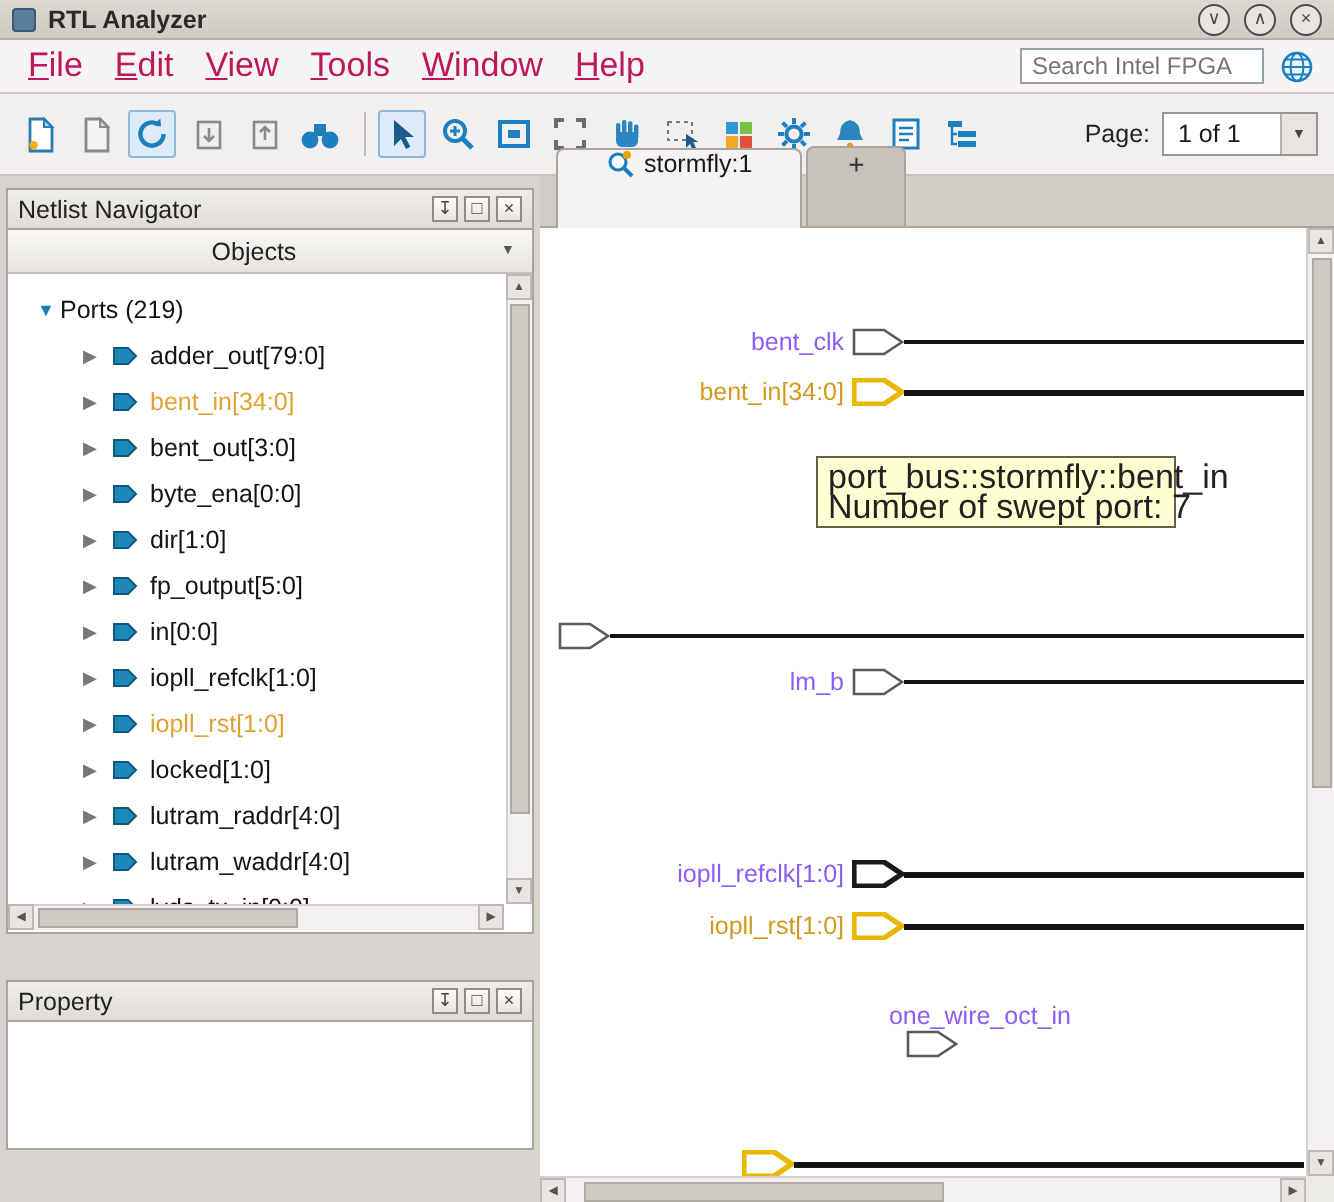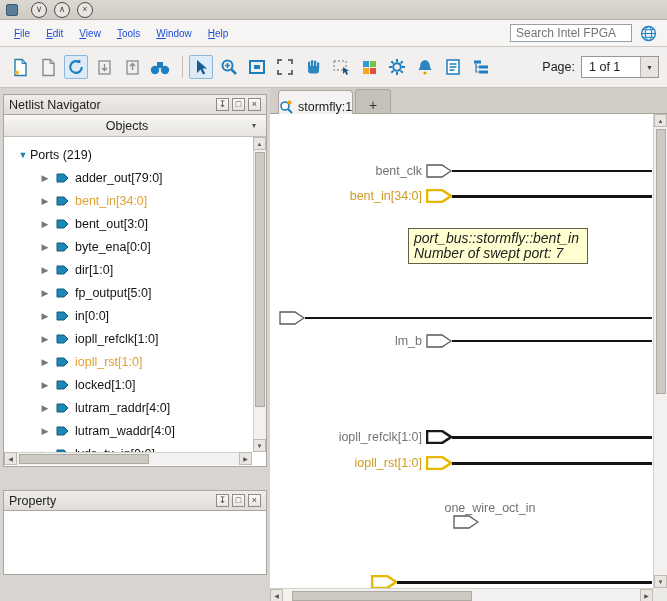--- a/index.html
+++ b/index.html
@@ -15,21 +15,21 @@
     border-radius:2px; margin-right:6px; }
   .titlebar .title { font-weight: bold; font-size: 12.5px; color:#2a2a2a; flex:1; }
   .winbtn { width:16px; height:16px; border:1.4px solid #4a4a4a; border-radius:50%;
     display:flex; align-items:center; justify-content:center; font-size:9px;
     color:#4a4a4a; margin-left:7px; background:#e8e5e0; line-height:1; }
 
   
   .menubar { position:absolute; top:20px; left:0; right:0; height:27px;
     background:#f6f5f3; border-bottom:1px solid #ccc9c3; display:flex;
     align-items:center; padding:0 6px; }
-  .menu-item { padding:4px 8px; font-size:10px; color:#1d4ed8; }
+  .menu-item { padding:4px 8px; font-size:17px; color:#be185d; }
   .menu-item::first-letter { text-decoration: underline; }
   .menu-spacer { flex:1; }
   .search-input { width:122px; height:18px; border:1px solid #98a0a8;
     font-size:12px; padding:1px 5px; background:#fff; color:#222;
     font-family:"Liberation Sans",sans-serif; }
   .globe { margin:0 4px 0 8px; display:flex; }
 
   
   .toolbar { position:absolute; top:47px; left:0; right:0; height:41px;
     background:#f1f0ee; border-bottom:1px solid #c6c3bd; display:flex;
@@ -87,60 +87,61 @@
   .sb-thumb { position:absolute; background:#cdc9c3; border:1px solid #aeaaa3; }
 
   .prop-body { position:absolute; left:3px; top:423px; width:264px; height:64px;
     background:#fff; border:1px solid #aaa69f; border-top:none; }
 
   
   .rightcol { position:absolute; left:270px; top:0; right:0; bottom:0; background:#fff; }
   .tabbar { position:absolute; top:0; left:0; right:0; height:26px;
     background:#d2cec7; border-bottom:1px solid #a9a59e; display:flex;
     align-items:flex-end; padding-left:8px; }
-  .tab { height:24px; display:flex; align-items:flex-end; padding:0 0;
+  .tab { height:40px; display:flex; align-items:flex-start; padding:0 24px;
     font-size:12.5px; border:1px solid #a9a59e; border-bottom:none;
     border-radius:4px 4px 0 0; margin-right:2px; }
   .tab.active { background:#f4f3f1; position:relative; top:1px; }
   .tab.plus { width:36px; justify-content:center; background:#c6c2ba;
     color:#333; font-size:14px; }
   .tab .tab-icon { margin-right:5px; display:flex; }
 
   .canvas { position:absolute; top:26px; left:0; right:0; bottom:0; background:#fff; }
   .prow { position:absolute; left:8px; right:15px; height:20px; display:flex;
     align-items:center; }
   .plabel { width:147px; text-align:right; padding-right:3px; font-size:12.5px;
-    color:#737373; white-space:nowrap; }
+    color:#8b5cf6; white-space:nowrap; }
   .prow.hl .plabel { color:#d09a1e; }
   .psym { flex:none; margin-left:1px; }
   .psym path { fill:#fff; stroke:#5a5a5a; stroke-width:1.3; }
   .prow.hl .psym path { stroke:#e6b800; stroke-width:2.6; }
   .prow.dark .psym path { stroke:#1a1a1a; stroke-width:2.6; }
   .pline { flex:1; height:2px; background:#141414; }
   .prow.thick .pline { height:3px; }
   .prow.partial { left:100px; }
 
   .tooltip { position:absolute; left:138px; top:114px; width:180px;
     background:#ffffd2; border:1px solid #62624a; padding:2px 5px;
-    font-size:14px; line-height:15px; color:#222; white-space:nowrap;font-style:italic; }
+    font-size:17px; line-height:15px; color:#222; white-space:nowrap; }
 
   .c-vscroll { position:absolute; top:0; bottom:13px; right:0; width:14px;
     background:#f2f1ef; border-left:1px solid #d4d1cb; }
   .c-hscroll { position:absolute; left:0; right:14px; bottom:0; height:13px;
     background:#f2f1ef; border-top:1px solid #d4d1cb; }
   .c-corner { position:absolute; right:0; bottom:0; width:14px; height:13px;
     background:#eceae7; }
 </style>
 </head>
 <body>
 
 <div class="app">
 
   <div class="titlebar">
     <span class="app-icon"></span>
+    <span class="title">RTL Analyzer</span>
     <span class="winbtn">
         <span>∨</span>
       </span>
     <span class="winbtn">
         <span>∧</span>
       </span>
     <span class="winbtn">
         <span>×</span>
       </span>
   </div>

